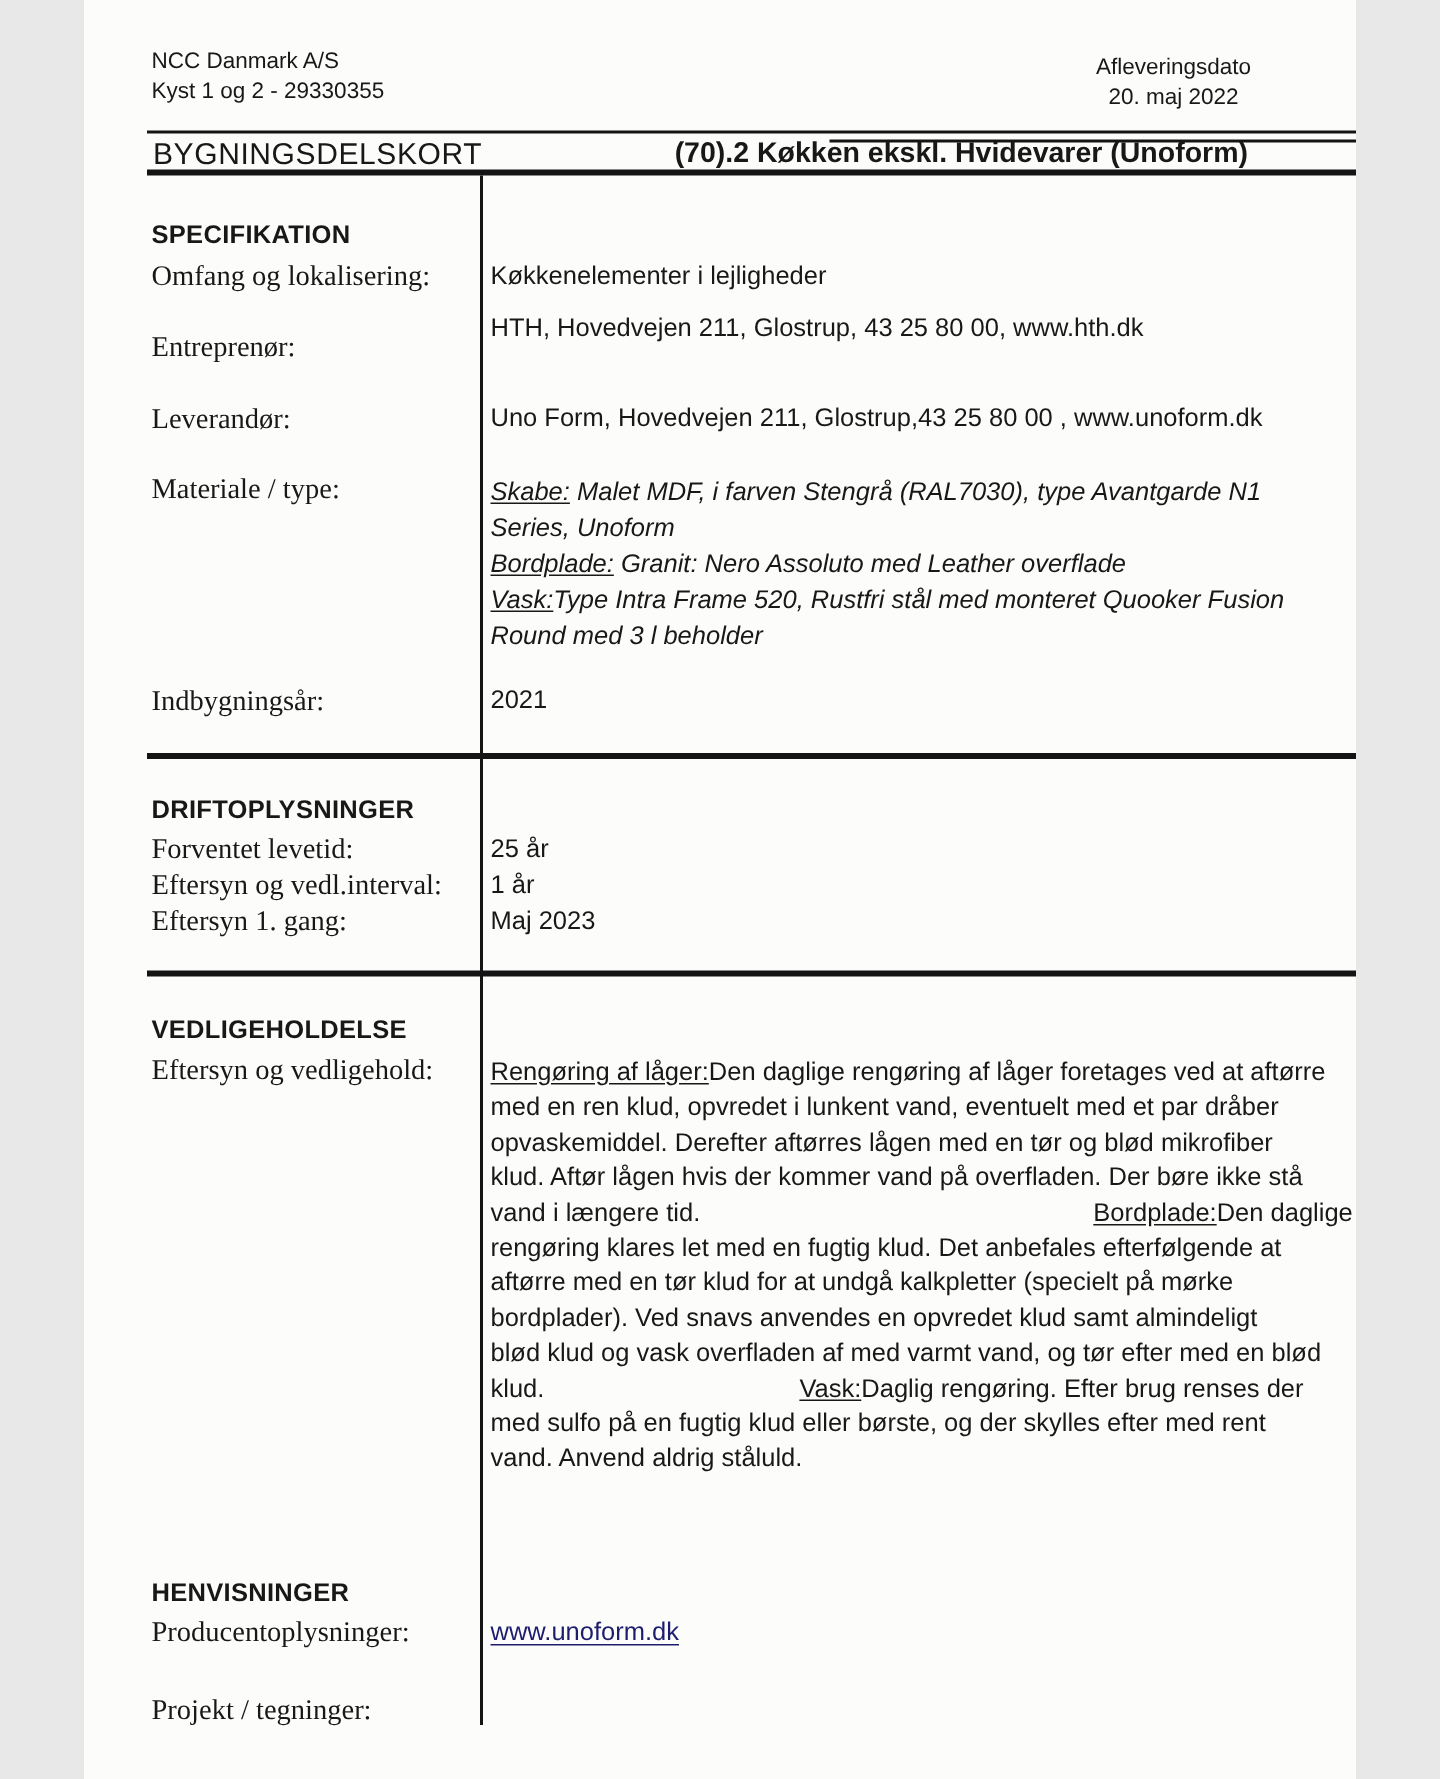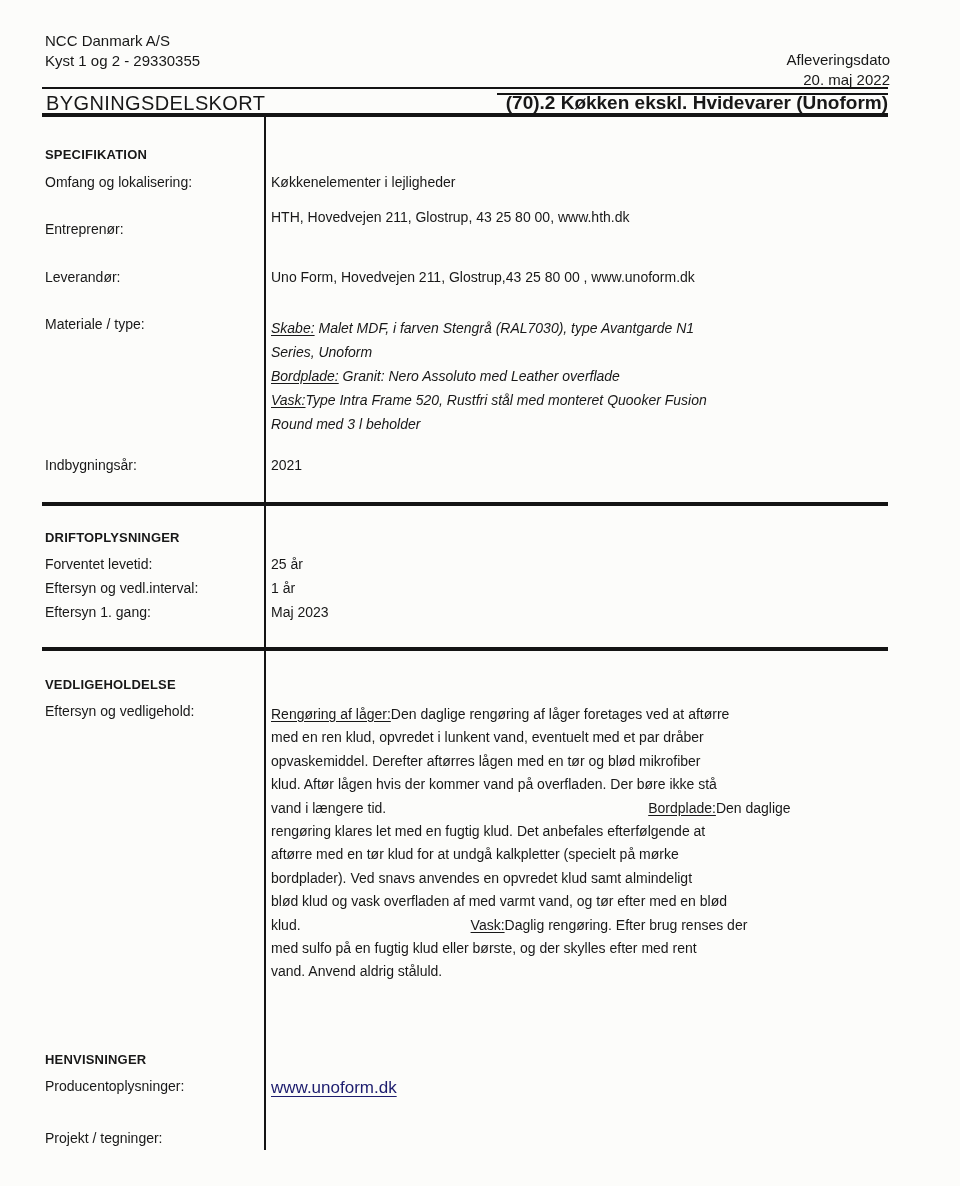--- a/index.html
+++ b/index.html
@@ -4,40 +4,40 @@
 <style>
   :root{
     --paper:#fcfcfa;
     --ink:#181818;
     --rule:#141414;
     --link:#1d1d6e;
   }
   html,body{margin:0;padding:0;background:#e8e8e8;}
   .page{
     position:relative;
-    width:960px;height:1186px;
+    width:848px;height:1186px;
     margin:0 auto;
     background:var(--paper);
     color:var(--ink);
     font-family:"Liberation Sans", sans-serif;
     overflow:hidden;
   }
   .meta{position:absolute;font-size:15px;line-height:20px;}
   .meta-left{left:45px;top:31px;}
-  .meta-right{right:70px;top:50px;text-align:right;}
+  .meta-right{right:70px;top:35px;text-align:center;}
   .rule{position:absolute;left:42px;width:846px;background:var(--rule);}
   .thin{height:2px;}
   .thick{height:4px;}
   .rule-partial{position:absolute;left:497px;width:391px;height:2px;background:var(--rule);}
   .doc-title{position:absolute;left:46px;top:92px;font-size:20px;letter-spacing:0.4px;}
   .doc-code{position:absolute;right:72px;top:92px;font-size:19px;font-weight:bold;}
   .vline{position:absolute;left:264px;top:117px;width:2px;height:1033px;background:var(--rule);}
-  .h{position:absolute;left:45px;font-size:13px;font-weight:bold;letter-spacing:0.2px;}
-  .lbl{position:absolute;left:45px;font-size:14px;white-space:nowrap;}
-  .val{position:absolute;left:271px;font-size:14px;white-space:nowrap;}
+  .h{position:absolute;left:45px;font-size:17px;font-weight:bold;letter-spacing:0.2px;}
+  .lbl{position:absolute;left:45px;font-size:19px;white-space:nowrap;font-family:Liberation Serif, serif;}
+  .val{position:absolute;left:271px;font-size:17px;white-space:nowrap;}
   .rich .rline{white-space:nowrap;}
   .lh24 .rline{line-height:24px;height:24px;font-style:italic;}
   .lh23 .rline{line-height:23.4px;height:23.4px;}
   .u{text-decoration:underline;text-underline-offset:2px;}
   .gap{display:inline-block;height:1px;}
   .link{
     position:absolute;left:271px;font-size:17px;
     color:var(--link);text-decoration:underline;text-underline-offset:3px;
     cursor:pointer;white-space:nowrap;
   }

